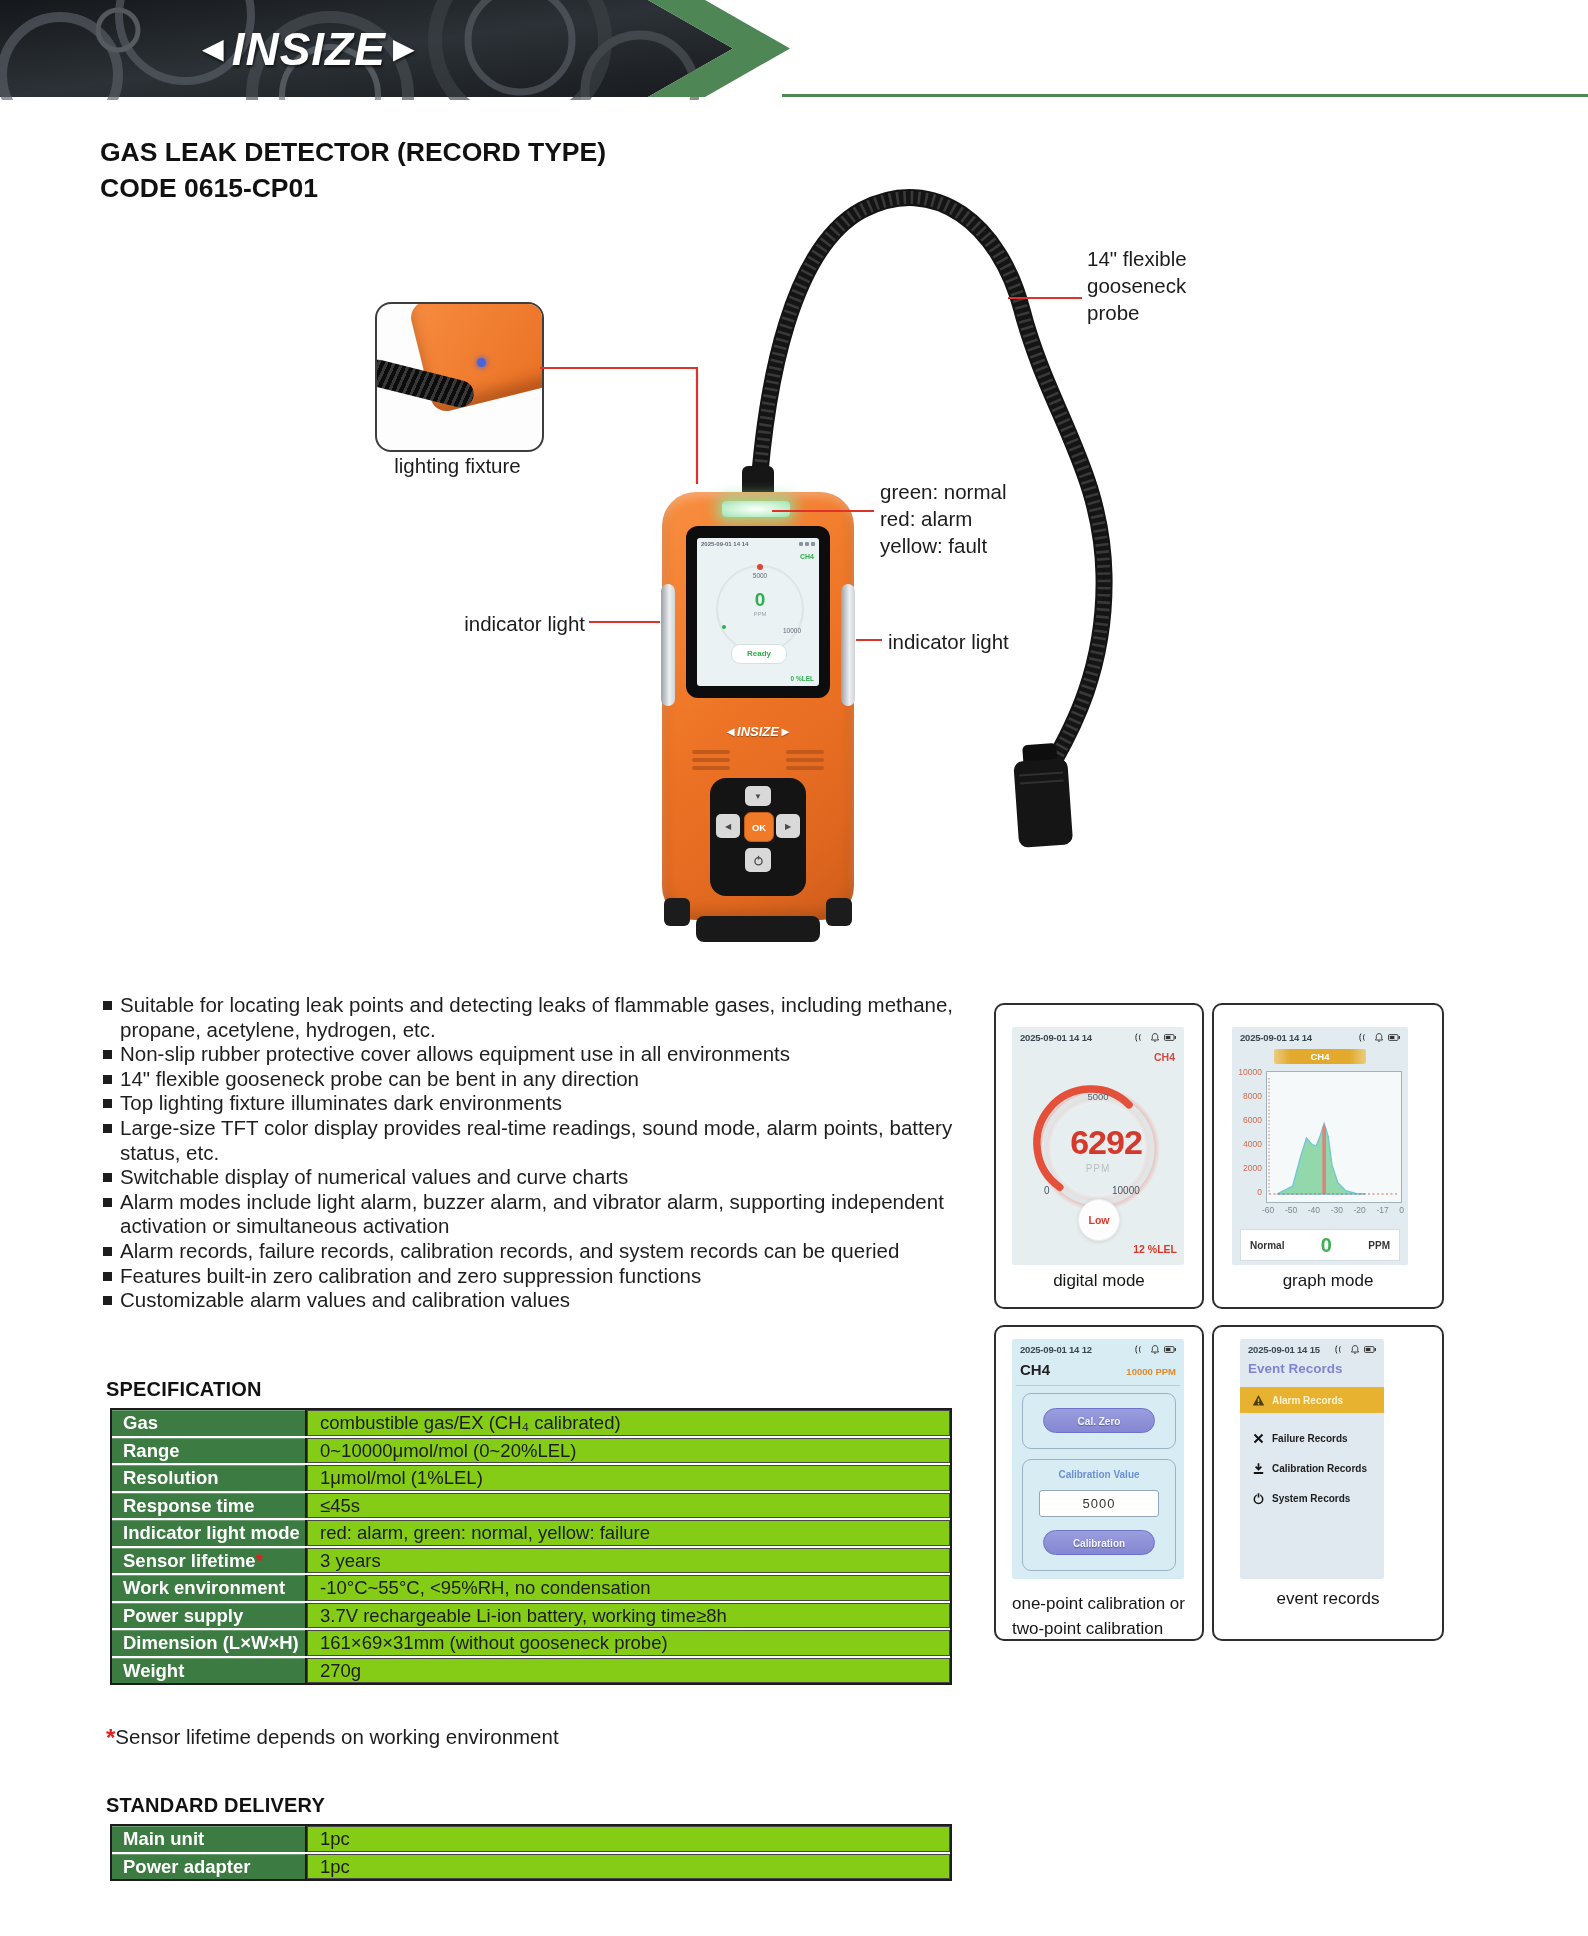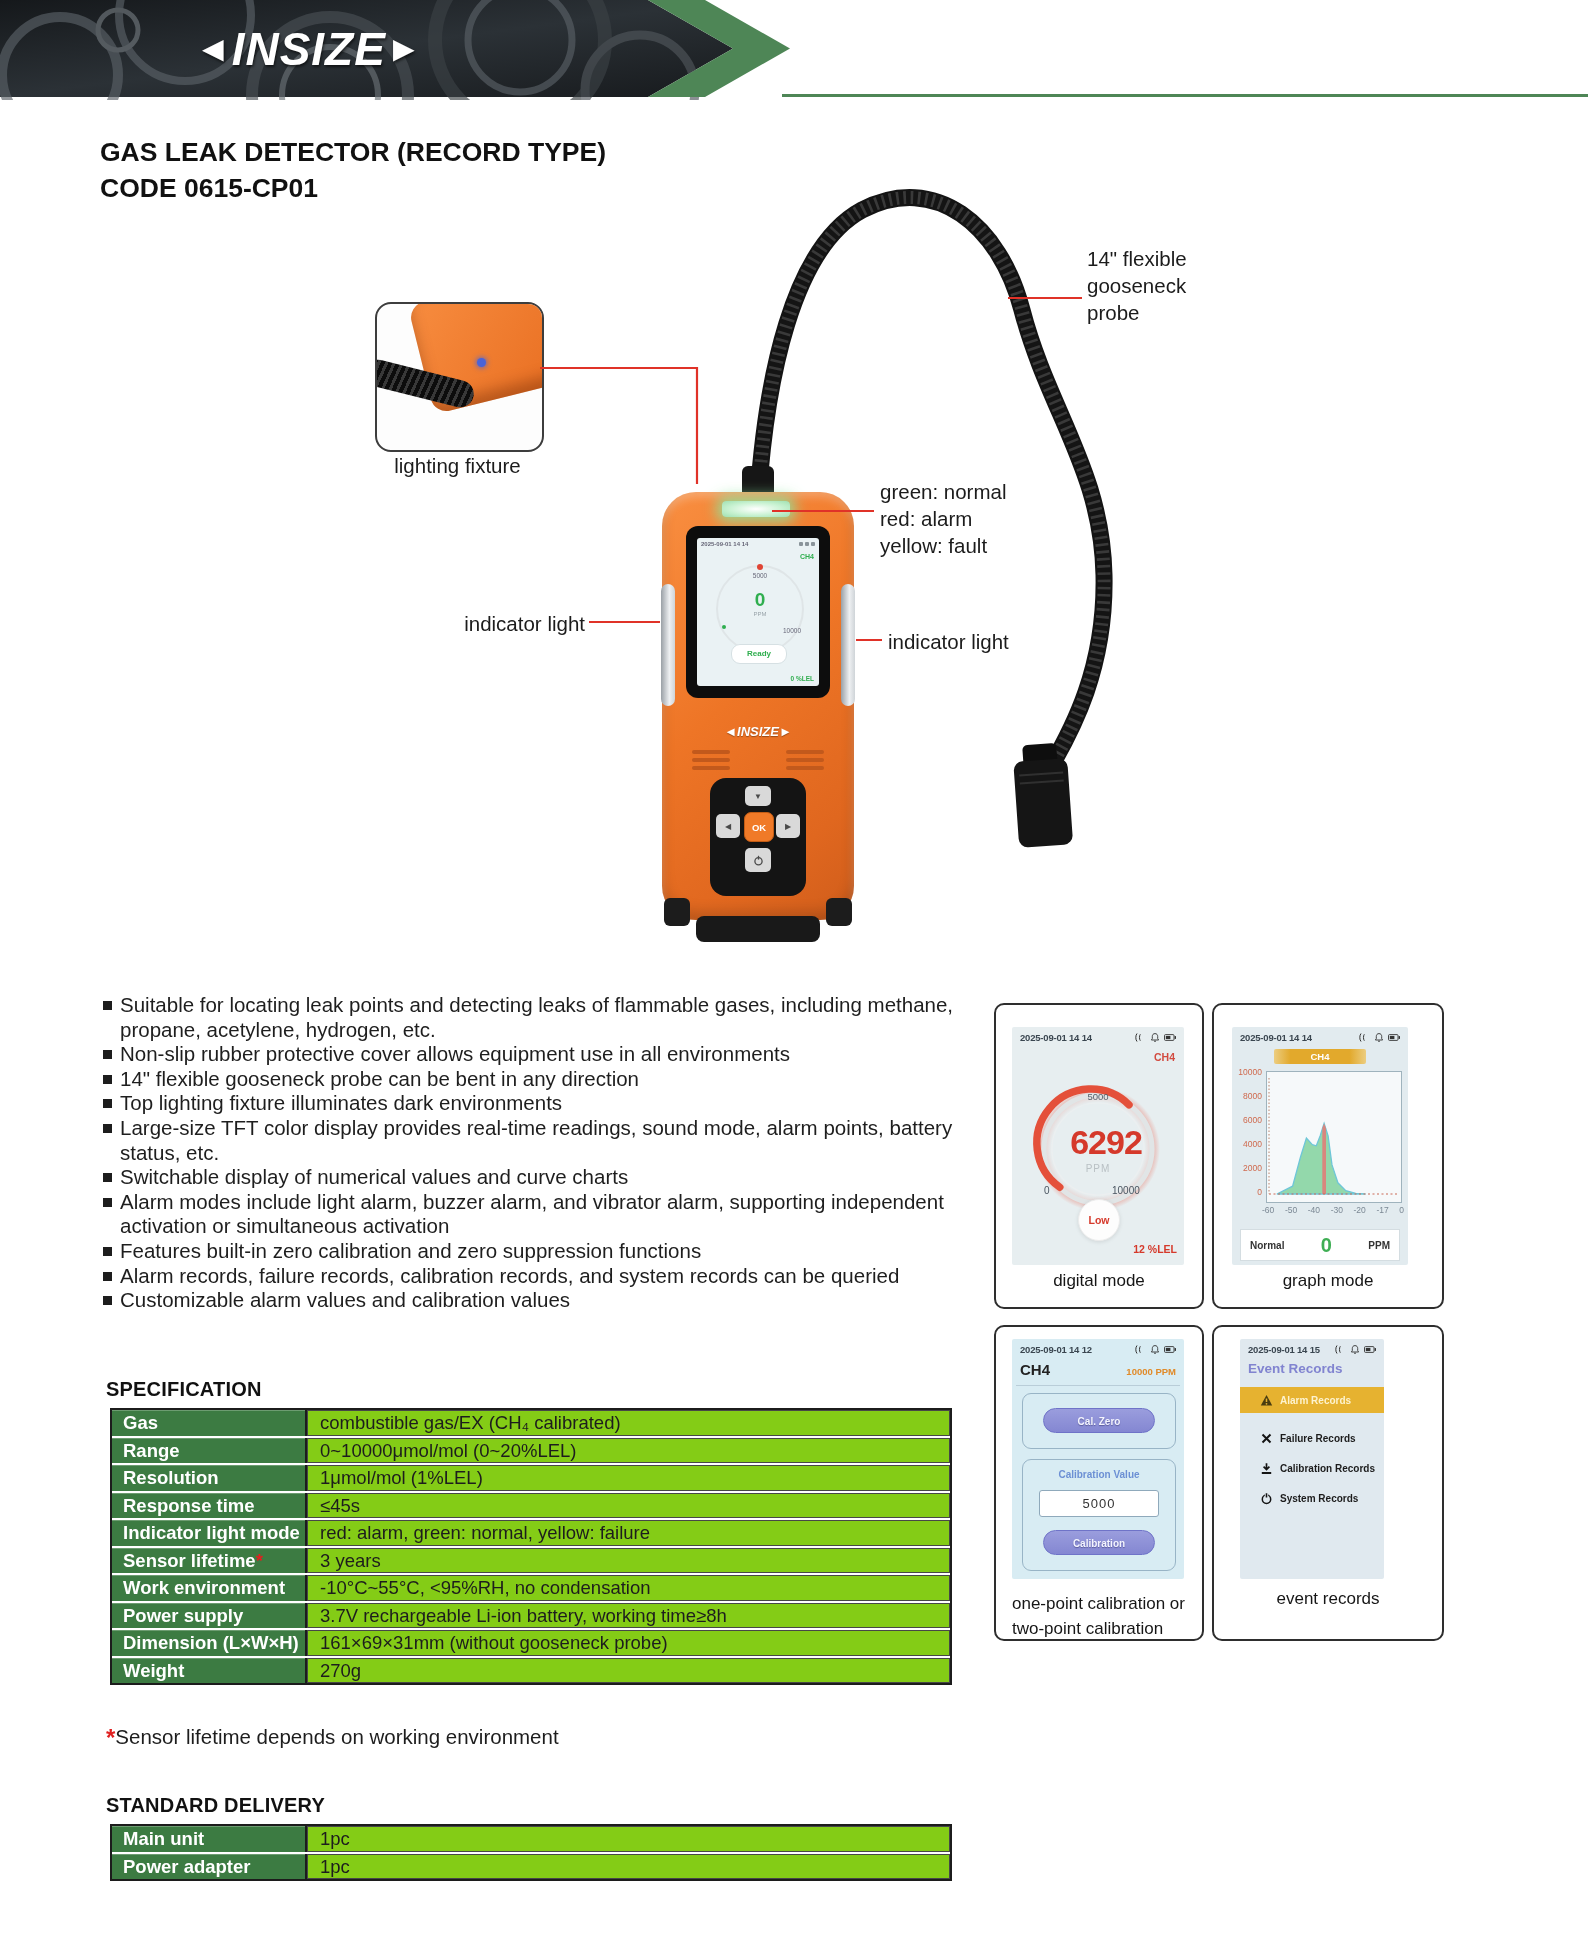--- a/index.html
+++ b/index.html
@@ -104,21 +104,21 @@
   .calbox{position:absolute;left:10px;width:152px;border:1.5px solid #98b4c6;border-radius:9px;}
   .pbtn{position:absolute;left:50%;transform:translateX(-50%);width:112px;height:25px;border-radius:13px;
         background:linear-gradient(#9a9ddd,#8487d2);border:1px solid #6f73c8;color:#f4f5ff;font-weight:bold;
         font-size:10px;text-align:center;line-height:25px;text-shadow:0 1px 1px rgba(60,60,120,.6);box-sizing:border-box;}
   .callab{position:absolute;left:0;right:0;top:9px;text-align:center;font-size:10px;font-weight:bold;color:#6c90d4;}
   .calinput{position:absolute;left:50%;transform:translateX(-50%);top:30px;width:118px;height:25px;background:#fff;
             border:1px solid #8fa9bb;border-radius:3px;text-align:center;line-height:25px;font-size:13px;
             color:#333;letter-spacing:1px;}
   .scr-ev{background:#e0e9ef;}
   .evtitle{position:absolute;left:8px;top:22px;font-size:13.5px;font-weight:bold;color:#8184d0;}
-  .evrow{position:absolute;left:0;right:0;height:26px;display:flex;align-items:center;padding-left:20px;
+  .evrow{position:absolute;left:0;right:0;height:26px;display:flex;align-items:center;padding-left:12px;
          font-size:10px;font-weight:bold;color:#1c1c1c;box-sizing:border-box;}
   .evrow.hl{background:#e6b230;color:#fdf3cf;}
   .evic{width:13px;height:13px;margin-right:7px;display:inline-flex;}
   
   .sechead{position:absolute;font-size:20px;font-weight:bold;color:#111;letter-spacing:.2px;}
   .dtable{position:absolute;left:110px;width:838px;border:2.5px solid #1c1c1c;background:#fff;}
   .drow{display:flex;height:25.5px;margin-bottom:2px;}
   .drow:last-child{margin-bottom:0;}
   .dlab{width:195px;background:#3c7b42;color:#fff;font-weight:bold;font-size:18.5px;line-height:25.5px;
         padding-left:11px;box-sizing:border-box;border-right:2.5px solid #1c1c1c;
@@ -277,25 +277,25 @@
     <div class="feat">
         <span class="sq"></span>
         <span class="tx">Switchable display of numerical values and curve charts</span>
       </div>
     <div class="feat">
         <span class="sq"></span>
         <span class="tx">Alarm modes include light alarm, buzzer alarm, and vibrator alarm, supporting independent activation or simultaneous activation</span>
       </div>
     <div class="feat">
         <span class="sq"></span>
+        <span class="tx">Alarm records, failure records, calibration records, and system records can be queried</span>
+      </div>
+    <div class="feat">
+        <span class="sq"></span>
         <span class="tx">Features built-in zero calibration and zero suppression functions</span>
-      </div>
-    <div class="feat">
-        <span class="sq"></span>
-        <span class="tx">Alarm records, failure records, calibration records, and system records can be queried</span>
       </div>
     <div class="feat">
         <span class="sq"></span>
         <span class="tx">Customizable alarm values and calibration values</span>
       </div>
   </div>
 
   <div class="pbox" style="left:994px;top:1003px;width:206px;height:302px;">
     <div class="screen scr-digital" style="left:16px;top:22px;width:172px;height:238px;">
       <div class="sbar">

